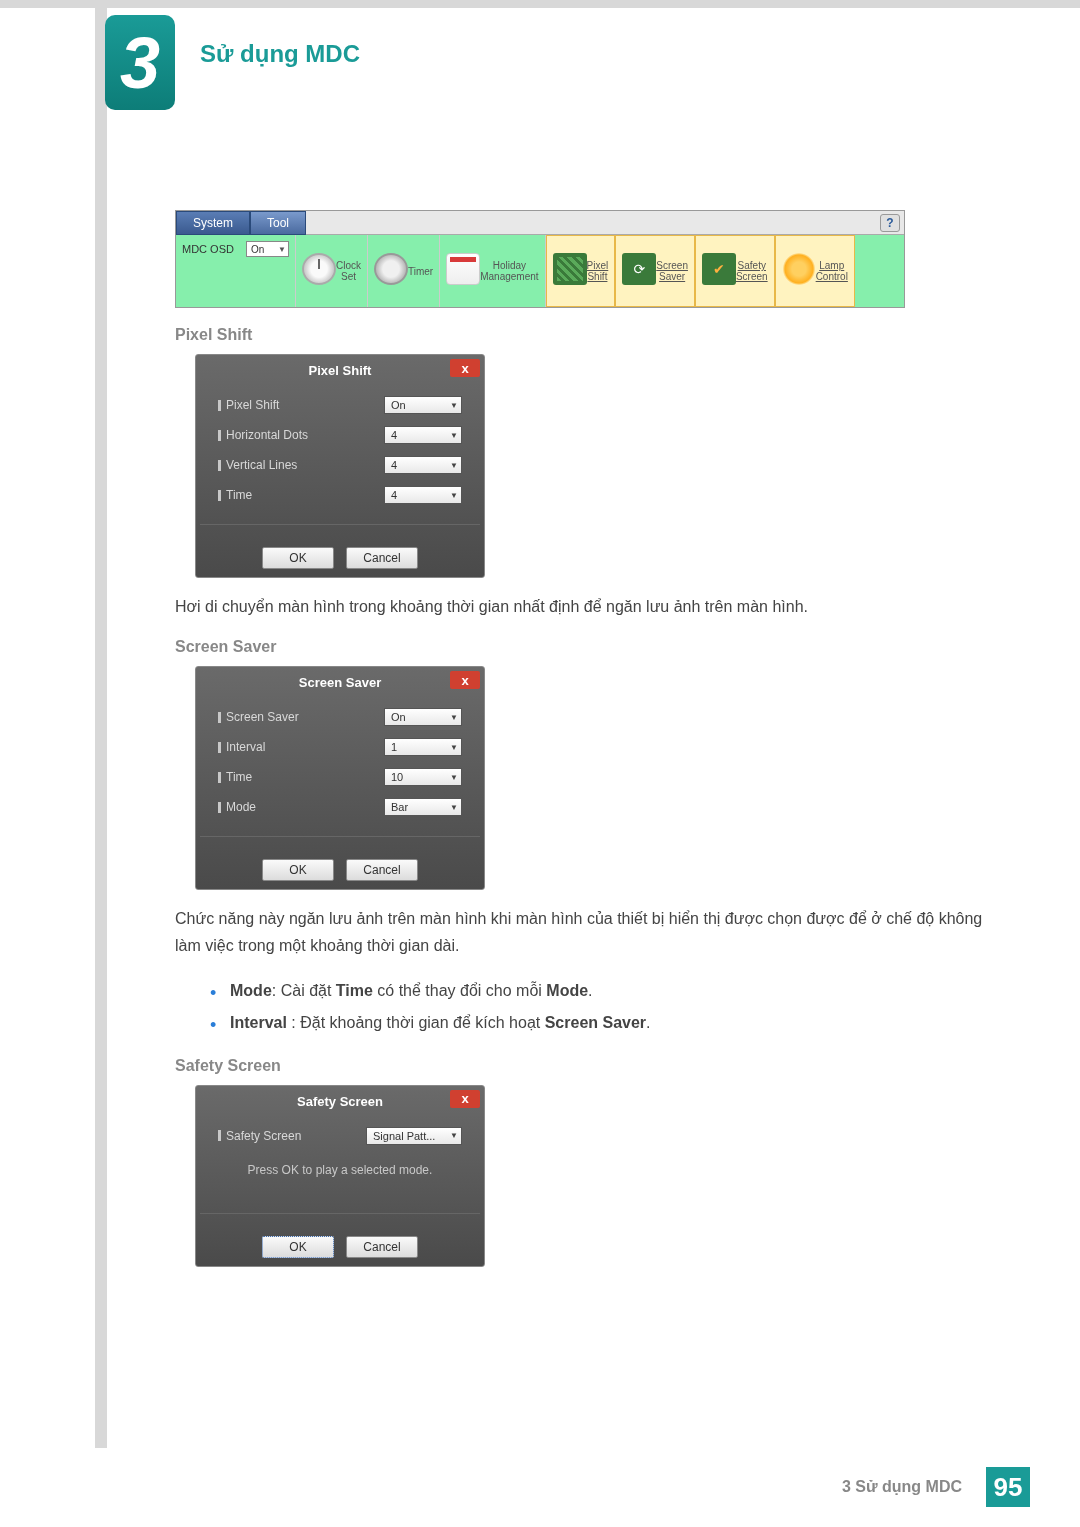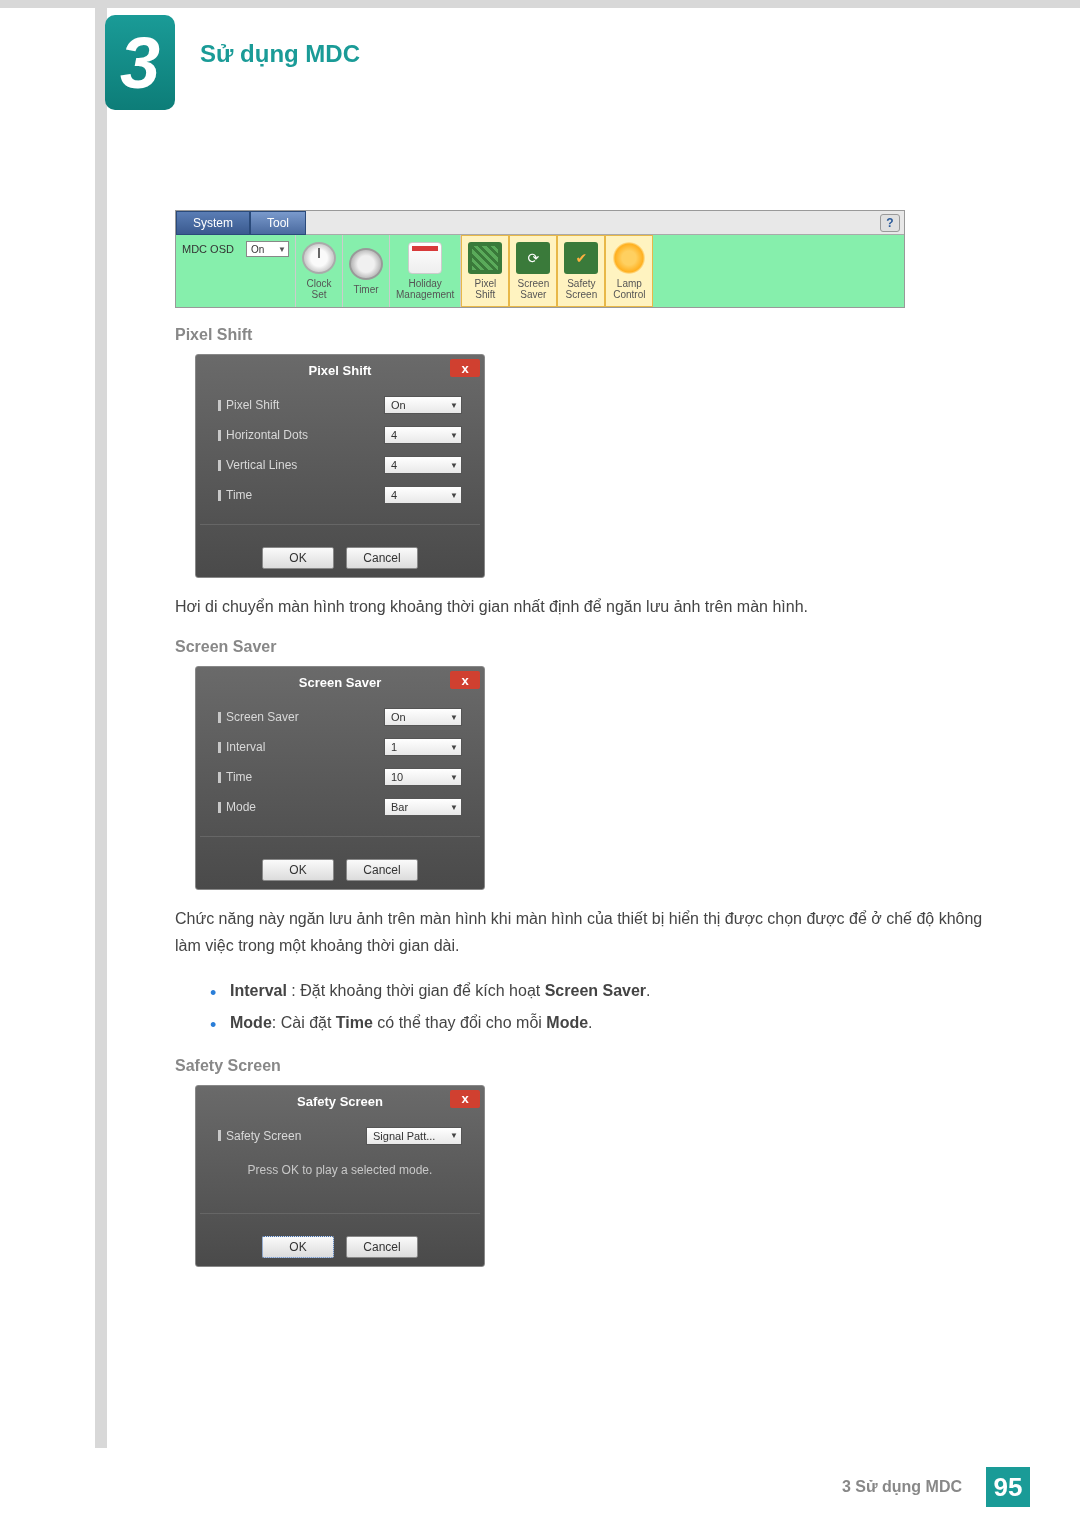--- a/index.html
+++ b/index.html
@@ -24,22 +24,22 @@
 
 .toolbar-mock { width: 730px; border: 1px solid #999; background: #86efac; margin-bottom: 8px; }
 .tab-row { display: flex; align-items: center; background: #e8e8e8; border-bottom: 1px solid #aaa; height: 24px; position: relative; }
 .tab { padding: 4px 16px; font-size: 12px; color: #fff; background: linear-gradient(180deg, #5a7db5 0%, #3a5a8f 100%); border: 1px solid #2a4a7a; height: 24px; display: flex; align-items: center; }
 .tab.inactive { background: linear-gradient(180deg, #7a9acc 0%, #4a6a9f 100%); }
 .help-btn { margin-left: auto; width: 20px; height: 18px; background: #e0e0e0; border: 1px solid #999; border-radius: 3px; display: flex; align-items: center; justify-content: center; font-size: 12px; color: #2a5a9a; font-weight: bold; margin-right: 4px; }
 .tool-body { display: flex; align-items: stretch; height: 72px; }
 .mdc-block { width: 120px; padding: 6px; font-size: 11px; color: #333; display: flex; align-items: flex-start; gap: 12px; border-right: 1px solid #ccc; }
 .mdc-block .drop { width: 46px; height: 16px; border: 1px solid #888; background: #fff; font-size: 10px; display: flex; align-items: center; padding-left: 4px; position: relative; }
 .mdc-block .drop:after { content: "▼"; position: absolute; right: 2px; font-size: 8px; color: #555; }
-.icon-col { flex: 0 0 auto; display: flex; flex-direction: column; align-items: center; justify-content: center; padding: 4px 6px; border-right: 1px solid #ccc; font-size: 10px; color: #555; text-align: center; }
-.icon-col.selected { background: #fff3c0; border: 1px solid #e8b848; }
+.icon-col { flex: 0 0 auto; display: flex; align-items: center; justify-content: center; padding: 4px 6px; border-right: 1px solid #ccc; font-size: 10px; color: #555; text-align: center; }
+.icon-col.selected { background: #fff3c0; border: 1px solid #e8b848; text-decoration: underline; }
 .icon-img { width: 34px; height: 32px; margin-bottom: 4px; border-radius: 4px; }
 .ic-clock { background: radial-gradient(circle, #fafafa 40%, #ccc 70%); border: 2px solid #aaa; border-radius: 50%; position: relative; }
 .ic-clock:after { content: ""; position: absolute; left: 50%; top: 50%; width: 2px; height: 10px; background: #666; transform-origin: bottom; transform: translate(-50%, -100%); }
 .ic-timer { background: radial-gradient(circle, #f0f0f0 40%, #bbb 70%); border: 2px solid #999; border-radius: 50%; }
 .ic-holiday { background: linear-gradient(#fff, #eee); border: 1px solid #ccc; position: relative; }
 .ic-holiday:before { content: ""; position: absolute; top: 3px; left: 3px; right: 3px; height: 5px; background: #d83a3a; }
 .ic-pixel { background: #3a7a3a; border-radius: 3px; position: relative; }
 .ic-pixel:after { content: ""; position: absolute; inset: 4px; background: repeating-linear-gradient(45deg, #5aaa5a, #5aaa5a 3px, #3a7a3a 3px, #3a7a3a 6px); }
 .ic-screen { background: #3a7a3a; border-radius: 3px; position: relative; }
 .ic-screen:after { content: "⟳"; position: absolute; inset: 0; display: flex; align-items: center; justify-content: center; color: #fff; font-size: 14px; }
@@ -208,24 +208,24 @@
       </div>
     </div>
     <div class="dlg-foot">
       <div class="dlg-btn">OK</div>
       <div class="dlg-btn">Cancel</div>
     </div>
   </div>
   <p class="body-text">Chức năng này ngăn lưu ảnh trên màn hình khi màn hình của thiết bị hiển thị được chọn được để ở chế độ không làm việc trong một khoảng thời gian dài.</p>
   <ul class="bullets">
     <li>
-      <b>Interval</b><span> : Đặt khoảng thời gian để kích hoạt </span><b>Screen Saver</b><span>.</span>
+      <b>Mode</b><span>: Cài đặt </span><b>Time</b><span> có thể thay đổi cho mỗi </span><b>Mode</b><span>.</span>
     </li>
     <li>
-      <b>Mode</b><span>: Cài đặt </span><b>Time</b><span> có thể thay đổi cho mỗi </span><b>Mode</b><span>.</span>
+      <b>Interval</b><span> : Đặt khoảng thời gian để kích hoạt </span><b>Screen Saver</b><span>.</span>
     </li>
   </ul>
 
   <div class="sub-h">Safety Screen</div>
   <div class="dialog">
     <div class="dlg-title">
       <span>Safety Screen</span>
       <div class="dlg-close">
           <span>x</span>
         </div>

